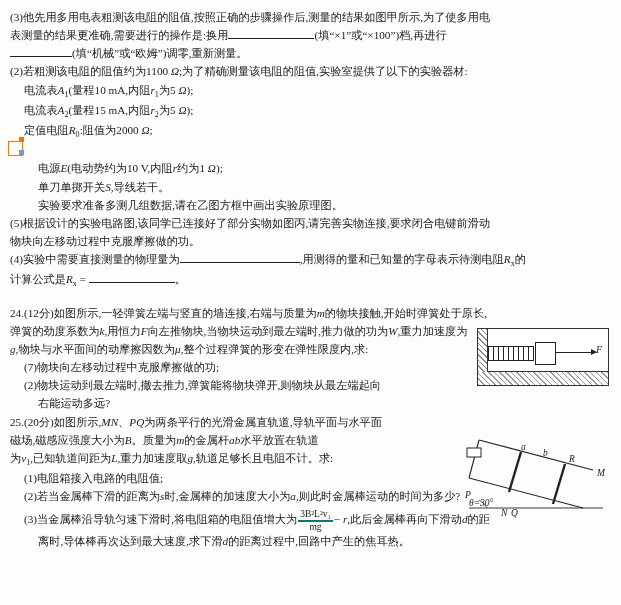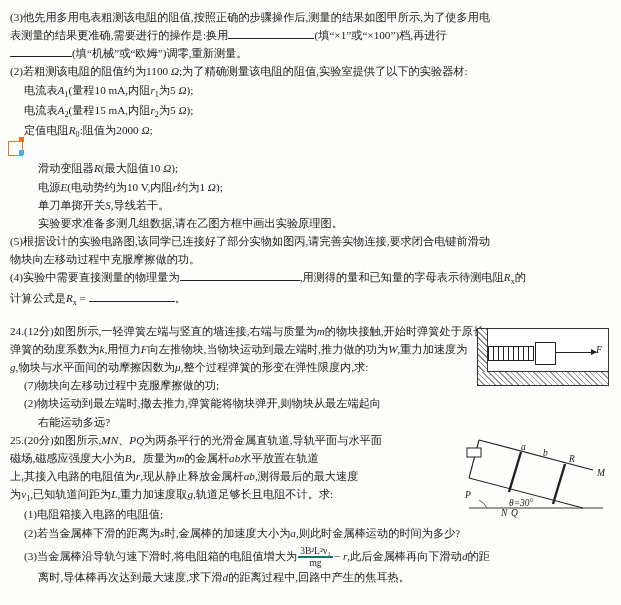--- a/index.html
+++ b/index.html
@@ -185,21 +185,20 @@
 
   <div class="blk ind1">
     <div class="ln">(2)若粗测该电阻的阻值约为1100 <span class="it">Ω</span>;为了精确测量该电阻的阻值,实验室提供了以下的实验器材:</div>
   </div>
   <div class="blk ind2">
     <div class="ln">电流表<span class="it">A</span><sub>1</sub>(量程10 mA,内阻<span class="it">r</span><sub>1</sub>为5 <span class="it">Ω</span>);</div>
     <div class="ln">电流表<span class="it">A</span><sub>2</sub>(量程15 mA,内阻<span class="it">r</span><sub>2</sub>为5 <span class="it">Ω</span>);</div>
     <div class="ln">定值电阻<span class="it">R</span><sub>0</sub>:阻值为2000 <span class="it">Ω</span>;</div>
   </div>
   <div class="blk ind3" style="margin-top:18px;">
-    <div class="ln">滑动变阻器<span class="it">R</span>(最大阻值10 <span class="it">Ω</span>);</div>
     <div class="ln">电源<span class="it">E</span>(电动势约为10 V,内阻<span class="it">r</span>约为1 <span class="it">Ω</span>);</div>
     <div class="ln">单刀单掷开关<span class="it">S</span>,导线若干。</div>
     <div class="ln">实验要求准备多测几组数据,请在乙图方框中画出实验原理图。</div>
   </div>
 
   <div class="blk ind1">
     <div class="ln">(5)根据设计的实验电路图,该同学已连接好了部分实物如图丙,请完善实物连接,要求闭合电键前滑动</div>
     <div class="ln">物块向左移动过程中克服摩擦做的功。</div>
   </div>
 
@@ -226,21 +225,20 @@
     <div class="wall"></div>
     <div class="coil"></div>
     <div class="block"></div>
     <div class="arrow"></div>
     <div class="flabel">F</div>
   </div>
 
   <div class="blk ind1" style="">
     <div class="ln">25.(20分)如图所示,<span class="it">MN</span>、<span class="it">PQ</span>为两条平行的光滑金属直轨道,导轨平面与水平面</div>
     <div class="ln">磁场,磁感应强度大小为<span class="it">B</span>。质量为<span class="it">m</span>的金属杆<span class="it">ab</span>水平放置在轨道</div>
-    <div class="ln">上,其接入电路的电阻值为<span class="it">r</span>,现从静止释放金属杆<span class="it">ab</span>,测得最后的最大速度</div>
     <div class="ln">为<span class="it">v</span><sub>1</sub>,已知轨道间距为<span class="it">L</span>,重力加速度取<span class="it">g</span>,轨道足够长且电阻不计。求:</div>
   </div>
   <div class="blk ind2">
     <div class="ln">(1)电阻箱接入电路的电阻值;</div>
   </div>
   <div class="blk ind2">
     <div class="ln">(2)若当金属棒下滑的距离为<span class="it">s</span>时,金属棒的加速度大小为<span class="it">a</span>,则此时金属棒运动的时间为多少?</div>
   </div>
   <div class="blk ind2" style="margin-top:4px;">
     <div class="ln">(3)当金属棒沿导轨匀速下滑时,将电阻箱的电阻值增大为<span class="frac"><span class="num">3B²L²v₁</span><span class="den">mg</span></span>− <span class="it">r</span>,此后金属棒再向下滑动<span class="it">d</span>的距</div>
@@ -262,18 +260,18 @@
       <line x1="100" y1="34" x2="88" y2="74" stroke="#222" stroke-width="2.4"></line>
 
       <line x1="4" y1="78" x2="138" y2="78" stroke="#222" stroke-width="0.9"></line>
       <path d="M 22 78 A 18 18 0 0 0 14 70" fill="none" stroke="#222" stroke-width="0.7"></path>
     </svg>
     <span class="lbl" style="left:56px; top:10px;">a</span>
     <span class="lbl" style="left:78px; top:16px;">b</span>
     <span class="lbl" style="left:104px; top:22px;">R</span>
     <span class="lbl" style="left:132px; top:36px;">M</span>
     <span class="lbl" style="left:0px; top:58px;">P</span>
-    <span class="lbl" style="left:4px; top:66px;margin-left:40px;">θ=30°</span>
+    <span class="lbl" style="left:4px; top:66px;">θ=30°</span>
     <span class="lbl" style="left:36px; top:76px;">N</span>
     <span class="lbl" style="left:46px; top:76px;">Q</span>
   </div>
 
 </div>
 
 </body></html>

